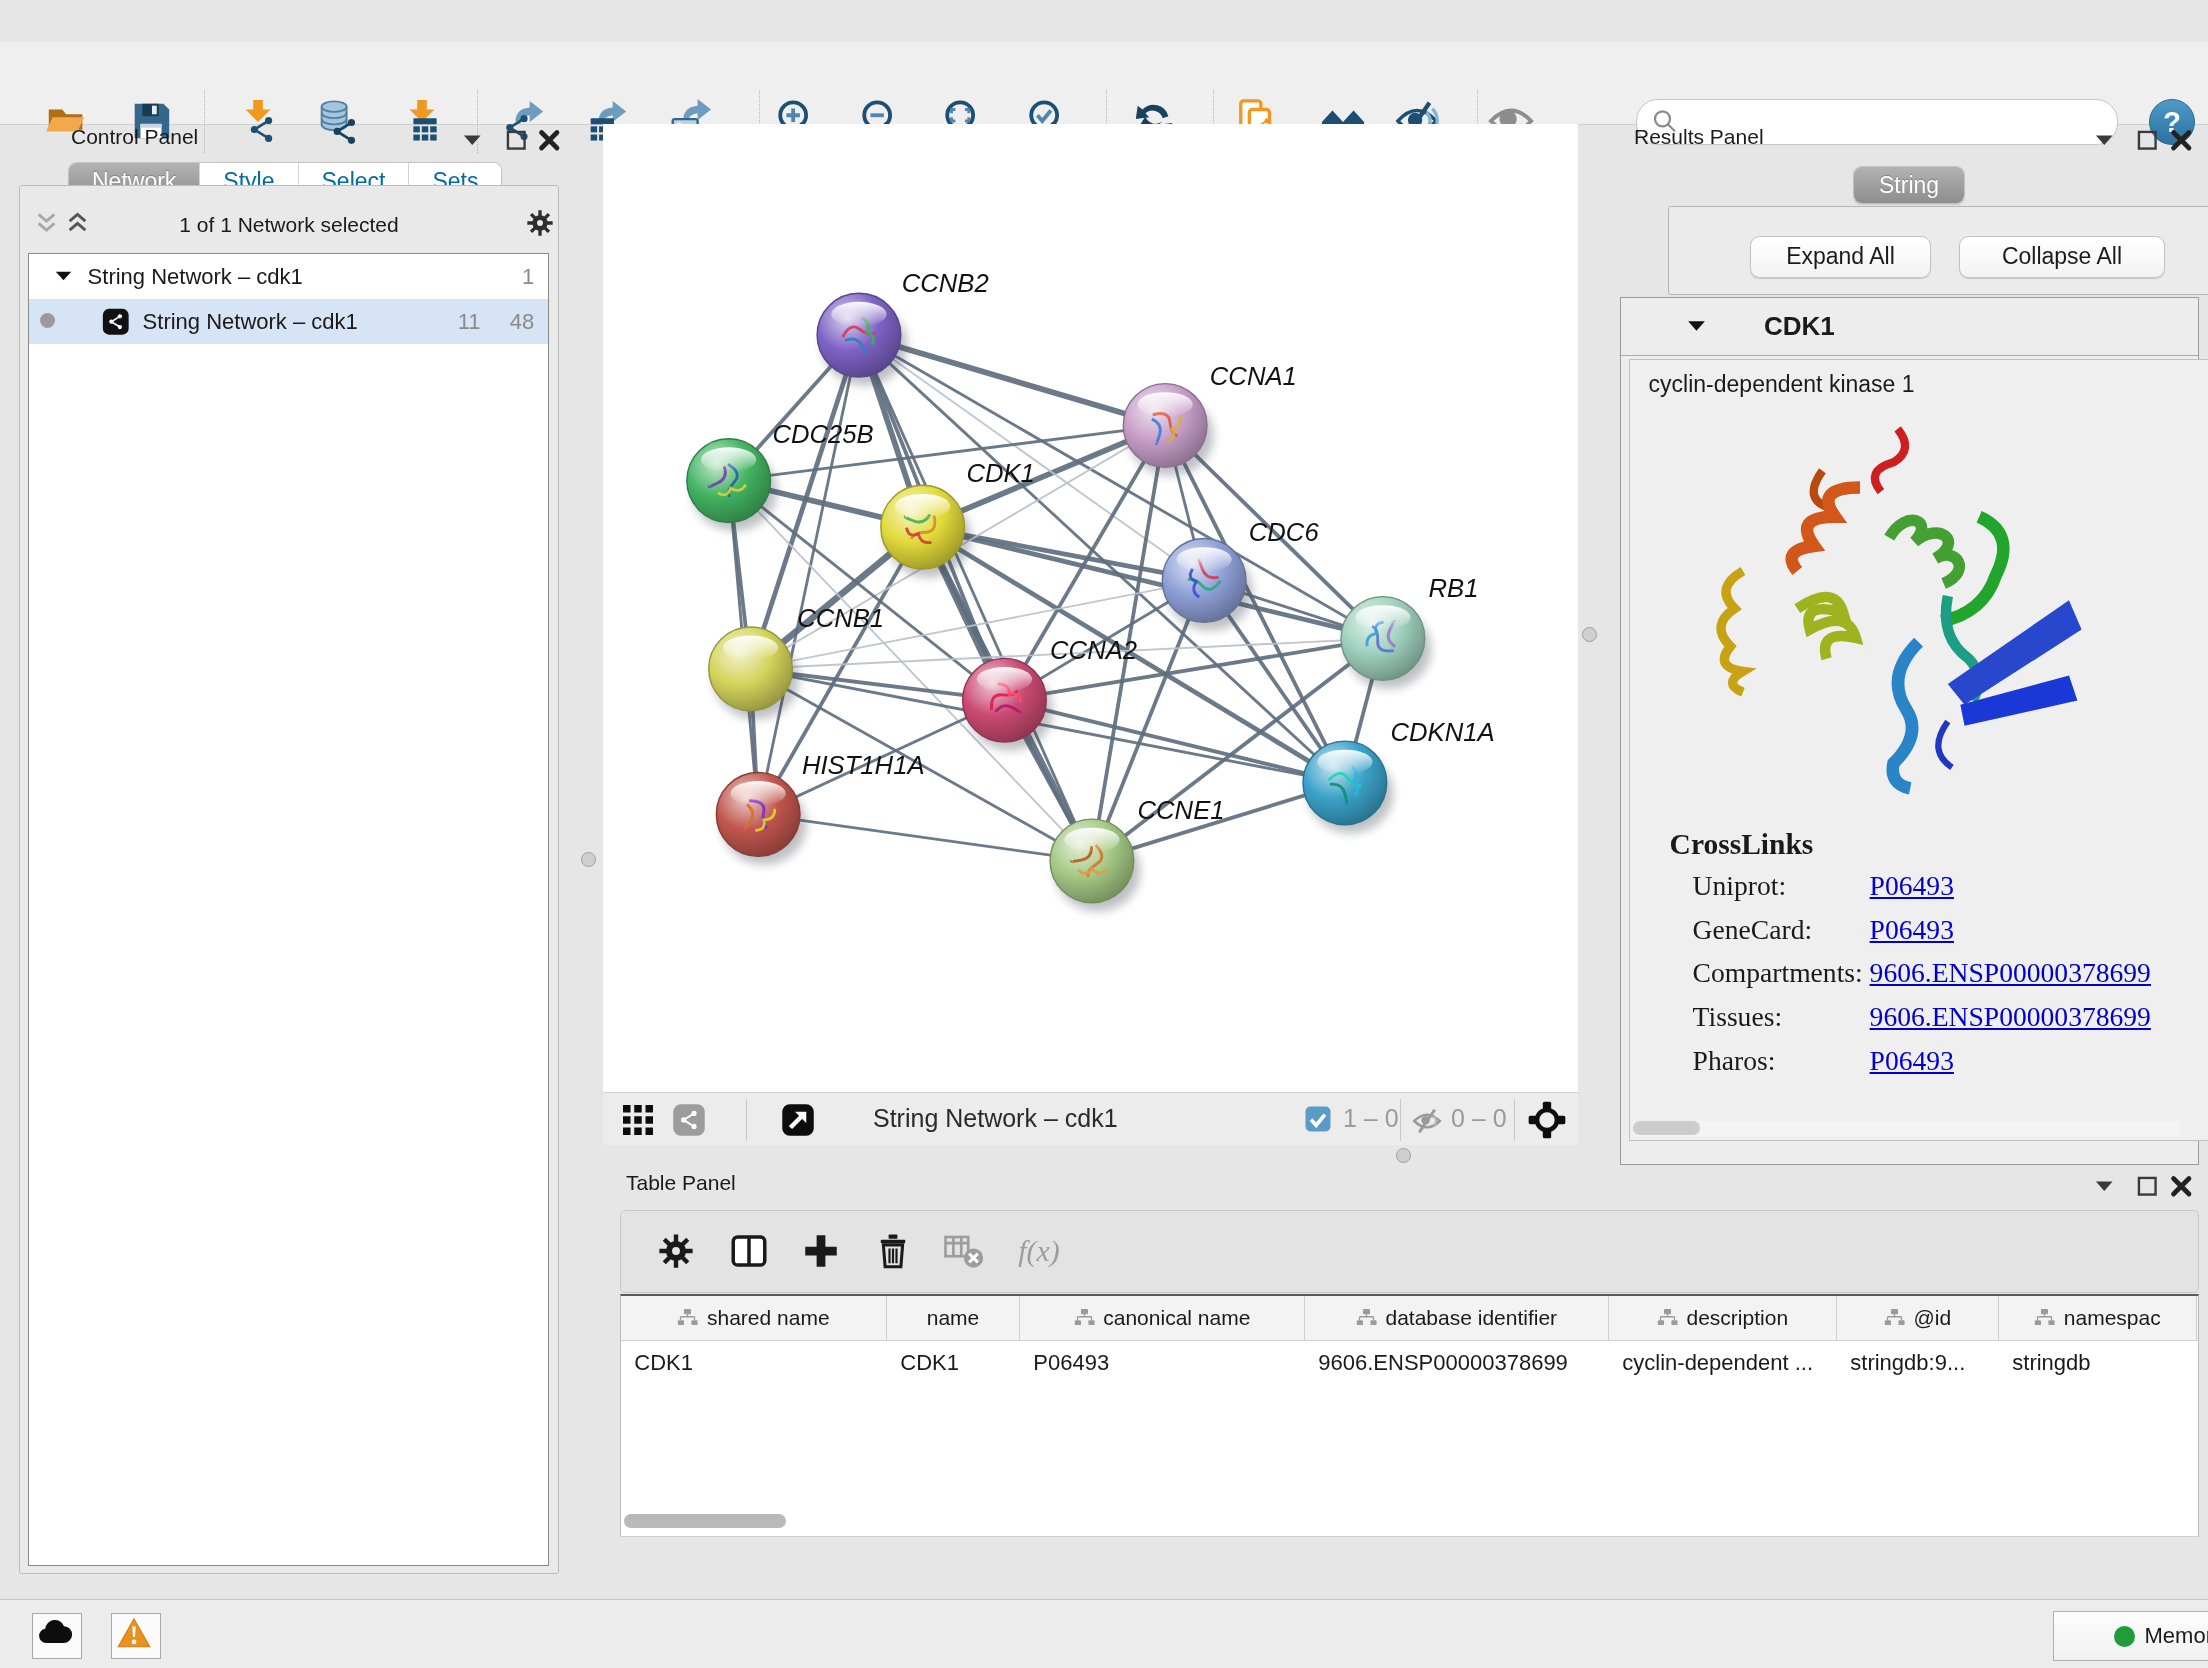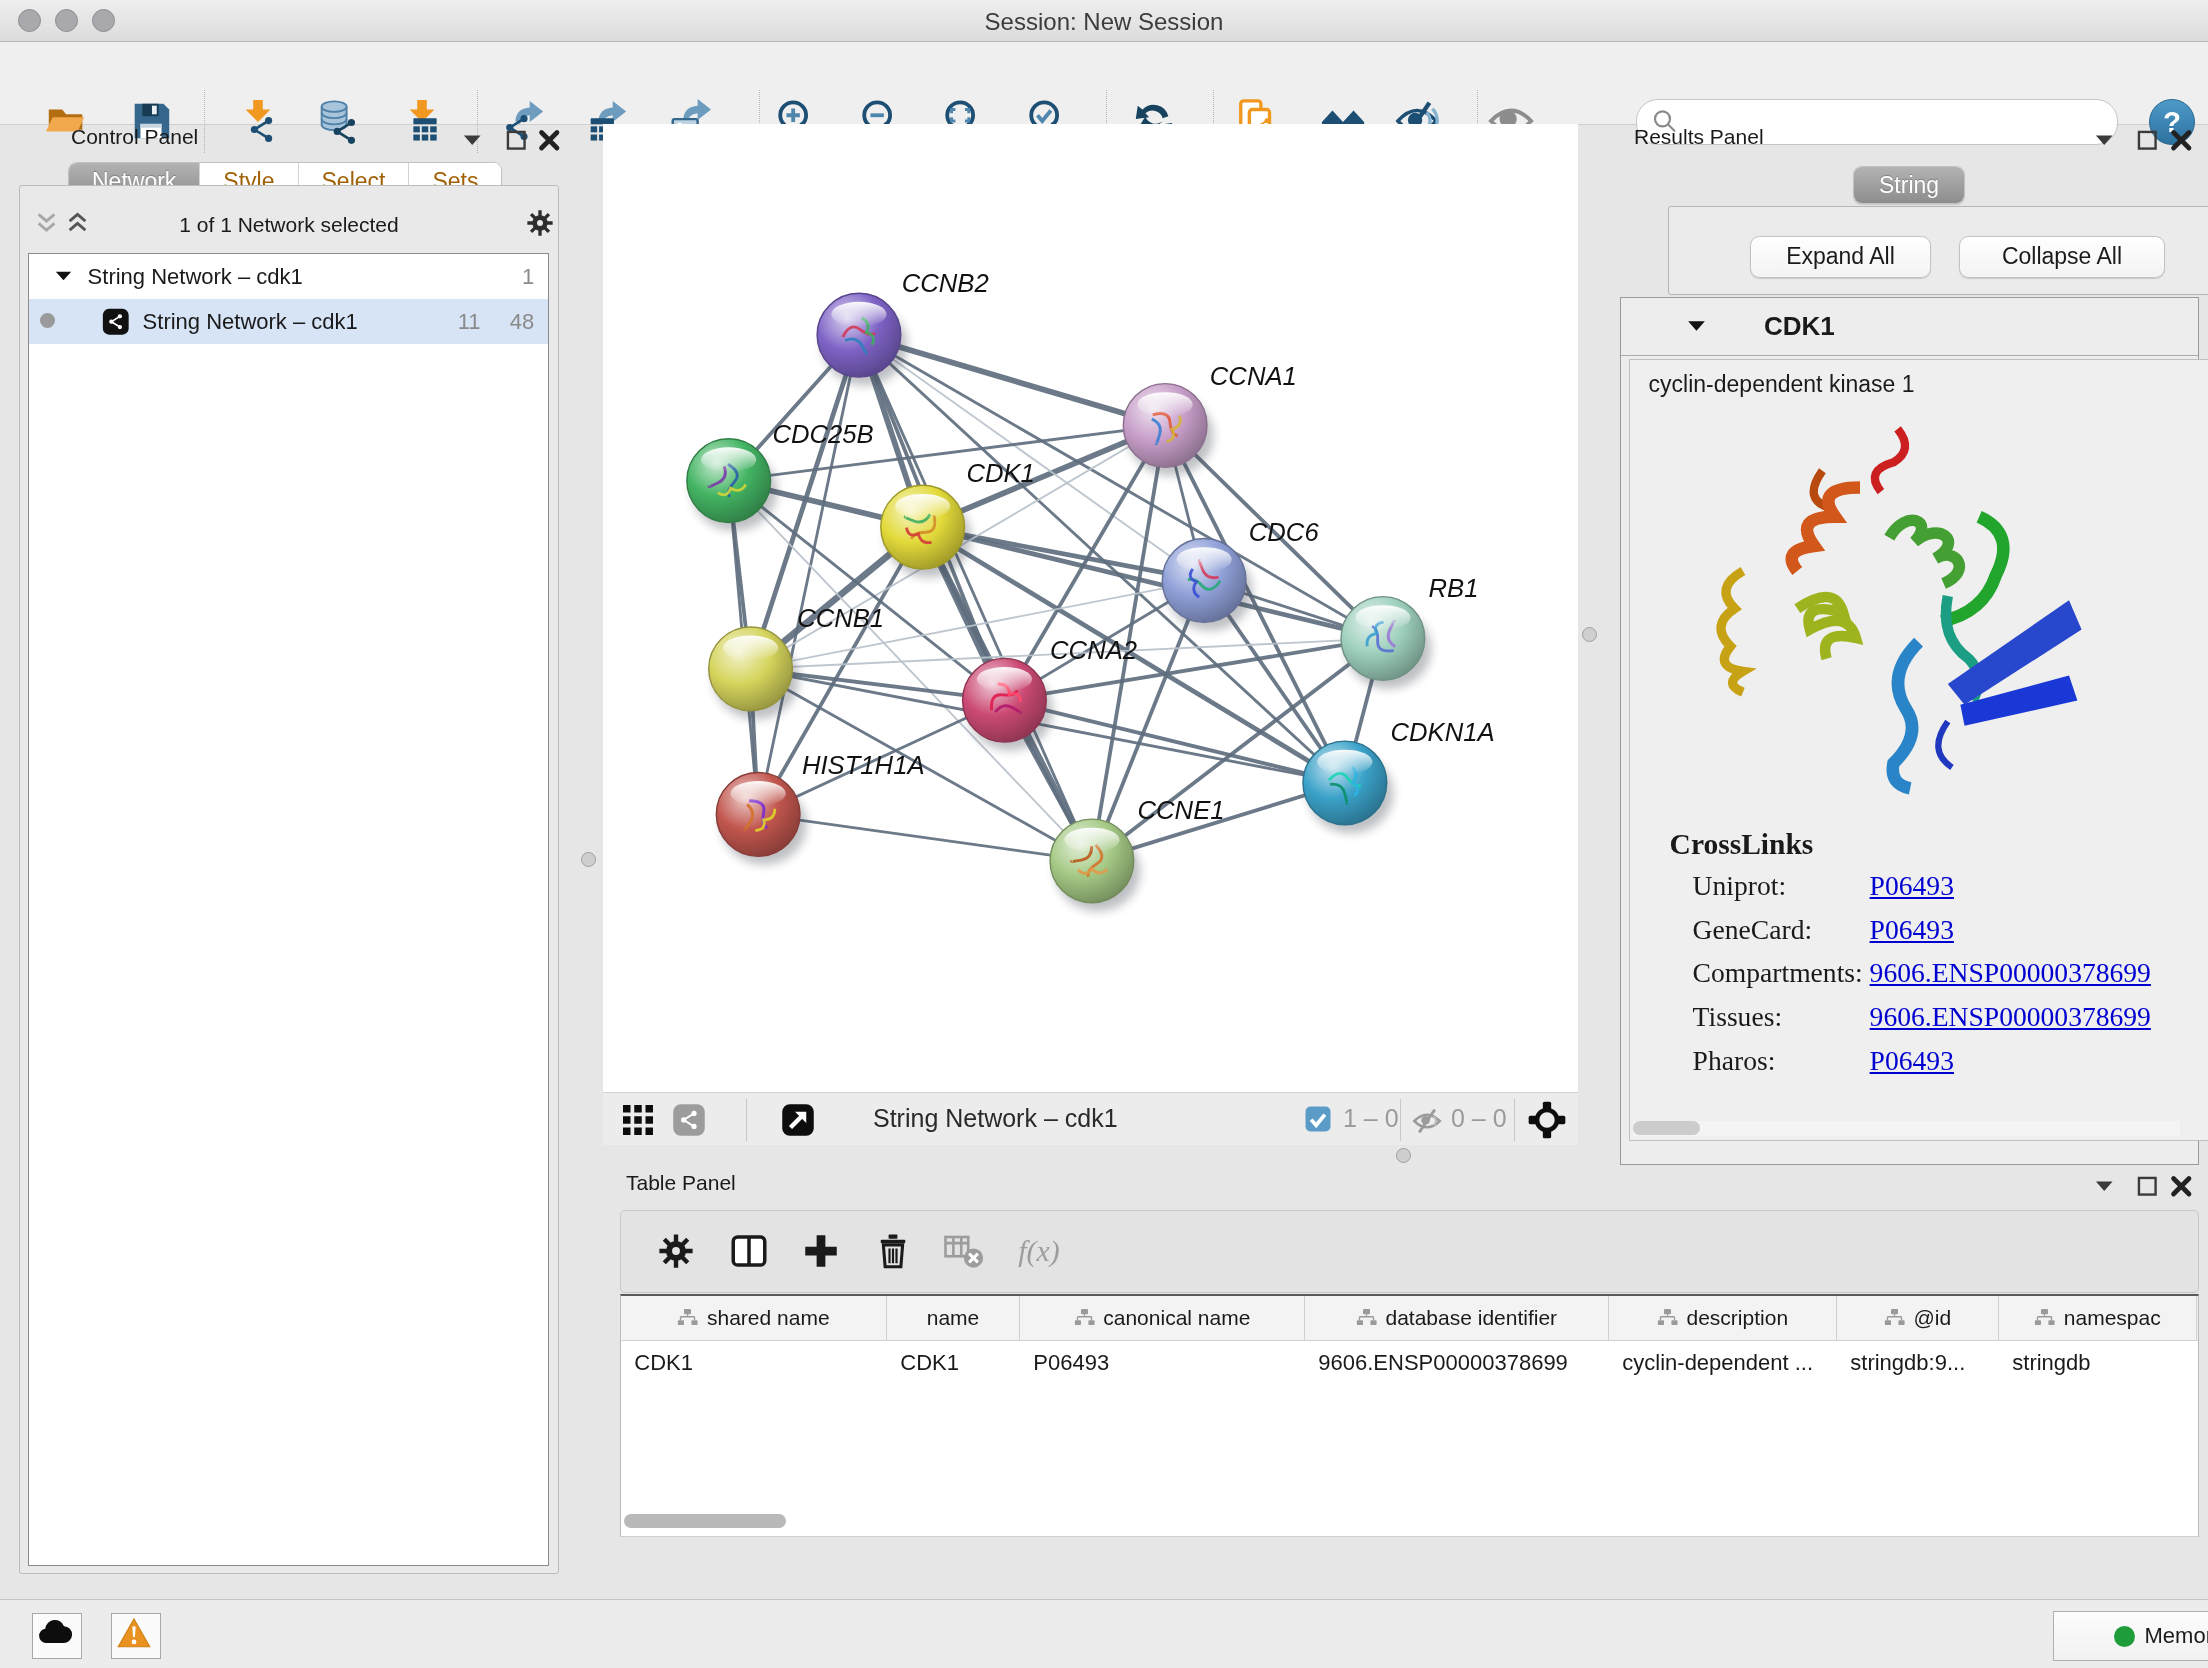--- a/index.html
+++ b/index.html
@@ -26,21 +26,21 @@
            background:linear-gradient(#4d9ac9,#2d719f);border:1px solid #27678f;
            color:#fff;font-size:29.5px;font-weight:bold;text-align:center;line-height:44px;}
   
   .ptitle{font-size:21px;color:#1a1a1a;}
   .pctrl{position:absolute;width:28.5px;height:28.5px;}
   .pctrl svg{width:100%;height:100%;}
   
   .segwrap{position:absolute;display:flex;background:#fff;border:1px solid #c2c2c2;border-radius:8.6px;
            overflow:hidden;box-shadow:0 1px 1px rgba(0,0,0,.12);}
   .seg{height:100%;display:flex;align-items:center;justify-content:center;font-size:23px;
-       border-right:1px solid #d4d4d4;background:#fff;color:#a16207;}
+       border-right:1px solid #d4d4d4;background:#fff;color:#0369a1;}
   .seg:last-child{border-right:none;}
   .seg.sel{background:linear-gradient(#b3b3b3,#8d8d8d);color:#fff;text-shadow:0 -1px 1px rgba(0,0,0,.25);}
   
   #cpanel-box{left:19px;top:185px;width:538px;height:1387px;background:#e9e9e9;
               border:1.9px solid #bcbcbc;border-radius:2.9px;text-decoration:underline;}
   #cplist{position:absolute;left:7.6px;top:67px;width:519px;height:1311px;background:#fff;border:1.9px solid #8a8a8a;}
   .cprow{position:relative;width:100%;height:45px;font-size:22px;}
   .cprow.sel{background:#d7e4f6;}
   
   #netcanvas{left:603px;top:124px;width:975px;height:968px;background:#fff;font-style:italic;}
@@ -82,26 +82,20 @@
   #memorybtn{position:absolute;left:2053px;top:11.4px;width:134px;height:48px;background:linear-gradient(#fdfdfd,#f1f1f1);
              border:1.9px solid #b0b0b0;display:flex;align-items:center;justify-content:center;font-size:22px;padding-left:48px;}
   #memorybtn .dot{width:21px;height:21px;border-radius:50%;background:#1f9d3a;margin-right:9.5px;}
   .handle{position:absolute;width:13.3px;height:13.3px;border-radius:50%;background:#cfcfcf;border:1px solid #9e9e9e;}
 </style>
 </head>
 <body>
 
 <div id="win">
 
-  <div id="titlebar" class="abs">
-    <span class="tlight" style="left:18px"></span>
-    <span class="tlight" style="left:55px"></span>
-    <span class="tlight" style="left:92px"></span>
-    <div id="wtitle">Session: New Session</div>
-  </div>
 
   <div id="toolbar" class="abs">
     <div id="tbicons">
         <span class="tbicon" style="left: 44px;"><svg viewBox="0 0 48 48" width="100%" height="100%">
             <path d="M5 12 l14 0 4 5 17 0 0 16 -35 0 z" fill="#b36d12"></path>
             <path d="M9 20 l33 0 -7 15 -33 0 z" fill="#f2a94e"></path>
           </svg></span>
         <span class="tbicon" style="left: 128px;"><svg viewBox="0 0 48 48" width="100%" height="100%">
             <path d="M7 6 h30 l6 6 v30 H7z" fill="#35678c"></path>
             <rect x="15" y="6" width="17" height="13" fill="#173b52"></rect>

